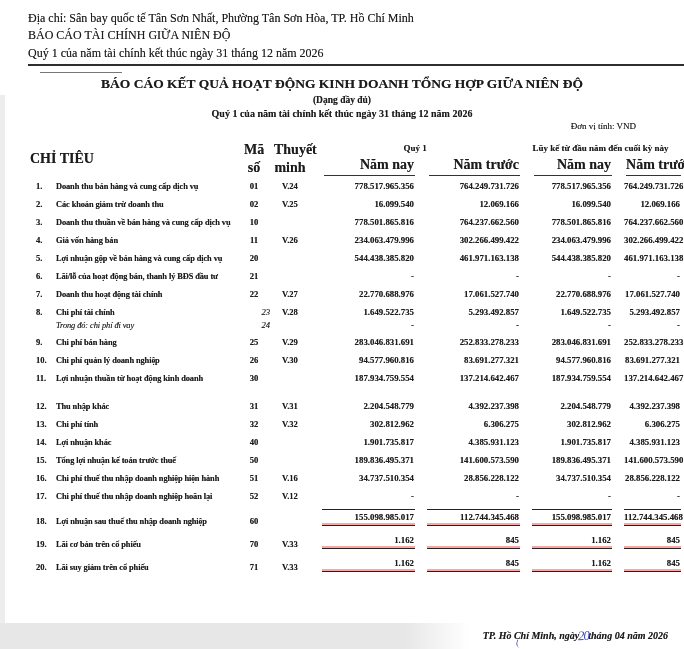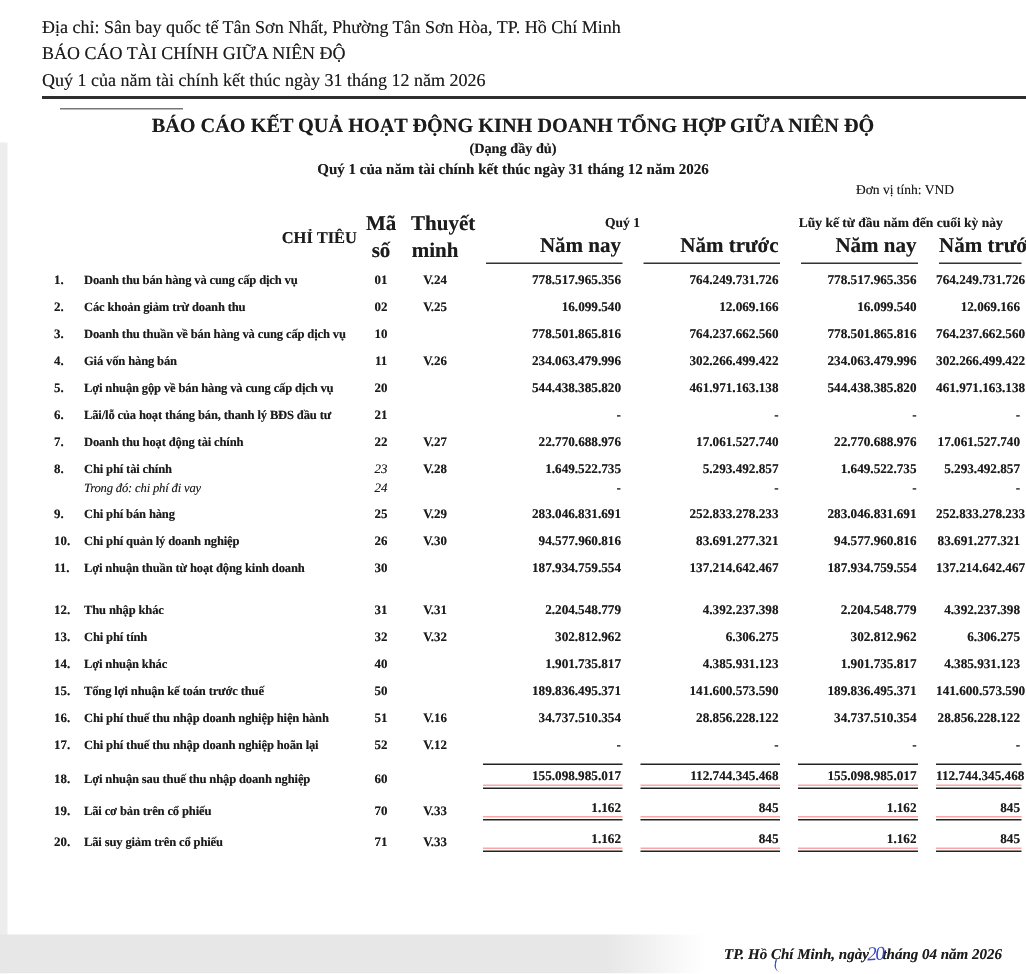--- a/index.html
+++ b/index.html
@@ -26,45 +26,45 @@
   
   .title-block{text-align:center;margin-top:10px;}
   .title-main{font-size:13.5px;font-weight:700;}
   .title-sub{font-size:9.5px;font-weight:700;margin-top:3px;}
   .title-period{font-size:10px;font-weight:700;margin-top:3px;}
   .unit{position:absolute;right:48px;top:121px;font-size:9px;}
 
   
   table{position:absolute;left:30px;top:141px;width:651px;border-collapse:collapse;table-layout:fixed;}
   th{font-weight:700;font-size:14px;padding:0;}
-  th.criteria{vertical-align:middle;text-align:right;font-size:11px;}
+  th.criteria{vertical-align:middle;text-align:left;font-size:14px;}
   th.stackh{vertical-align:middle;text-align:center;line-height:1.25;}
   .th-stack{display:block;max-width:20px;margin:0 auto;}
   .th-stack.wide{max-width:32px;}
   th.group{text-align:center;vertical-align:top;padding-top:2px;font-size:9px;white-space:nowrap;}
   th.subh{vertical-align:bottom;}
   .shwrap{display:block;margin-left:14px;text-align:right;border-bottom:1.1px solid #333;padding:0 1px 2px 0;white-space:nowrap;}
   thead tr.r1{height:15px;}
   thead tr.r2{height:17px;}
 
   td{vertical-align:bottom;padding:5px 0 3px;}
   td .vwrap{display:inline;}
   td.num{font-weight:700;font-size:8.6px;padding-left:6px;}
   td.label{font-weight:700;font-size:8.4px;letter-spacing:-.1px;white-space:nowrap;overflow:visible;}
   td.code,td.note{text-align:center;font-weight:700;font-size:8.6px;}
   td.val{text-align:right;font-weight:700;font-size:8.8px;}
   td.val .vwrap{display:block;margin-left:12px;padding-right:1px;}
-  td.code.ital{font-style:italic;font-weight:400;}
+  td.code.ital{font-style:italic;font-weight:400;text-align:right;}
 
   tr.sub td{padding:0 0 2px;}
   tr.sub td.label{font-style:italic;font-weight:400;font-size:8.4px;}
   tr.gap td{padding-top:15px;}
   tr.topline td.val .vwrap{border-top:1.2px solid #222;padding-top:2px;}
   tr.dbl td{padding-bottom:4px;}
-  tr.dbl td.val .vwrap{border-bottom:1px solid #fca5a5;position:relative;padding-bottom:1px;}
+  tr.dbl td.val .vwrap{border-bottom:3px solid #fca5a5;position:relative;padding-bottom:1px;}
   tr.dbl td.val .vwrap::after{content:"";position:absolute;left:0;right:0;bottom:-3px;height:1px;background:#222;}
 
   
   .sign-date{position:absolute;right:16px;top:627px;font-style:italic;font-weight:700;font-size:10px;white-space:nowrap;}
   .hand{display:inline-block;color:#3947c3;font-size:13px;font-weight:400;letter-spacing:-1px;margin:0 -1px;position:relative;top:1px;transform:rotate(-4deg);text-shadow:none;}
   .ink-mark{position:absolute;left:516px;top:640px;width:6px;height:8px;border-left:1.8px solid #3947c3;border-radius:0 0 0 70%;transform:rotate(14deg);}
 </style>
 </head>
 <body>
 
@@ -211,21 +211,21 @@
           </td>
           <td class="val">
             <span class="vwrap">544.438.385.820</span>
           </td>
           <td class="val">
             <span class="vwrap">461.971.163.138</span>
           </td>
         </tr>
         <tr class="">
           <td class="num"><span class="vwrap">6.</span></td>
-          <td class="label"><span class="vwrap">Lãi/lỗ của hoạt tháng bán, thanh lý BĐS đầu tư</span></td>
+          <td class="label"><span class="vwrap">Lãi/lỗ của hoạt động bán, thanh lý BĐS đầu tư</span></td>
           <td class="code"><span class="vwrap">21</span></td>
           <td class="note"><span class="vwrap"></span></td>
           <td class="val">
             <span class="vwrap">-</span>
           </td>
           <td class="val">
             <span class="vwrap">-</span>
           </td>
           <td class="val">
             <span class="vwrap">-</span>

